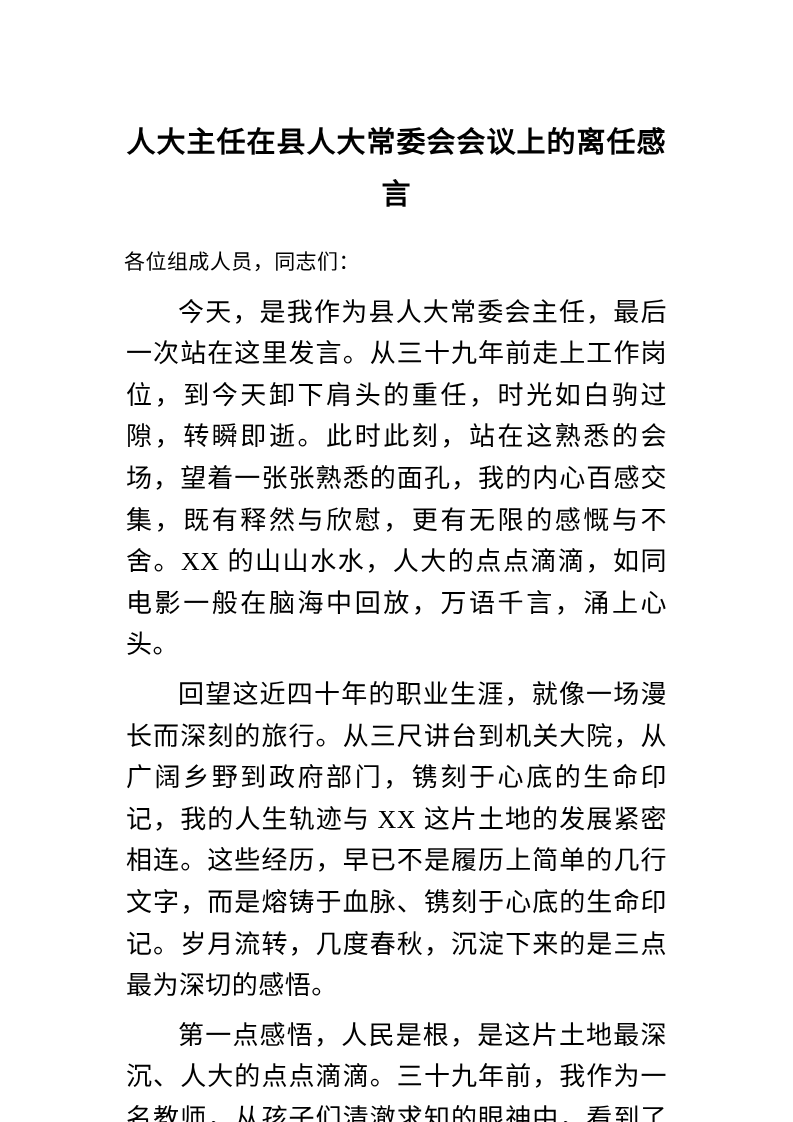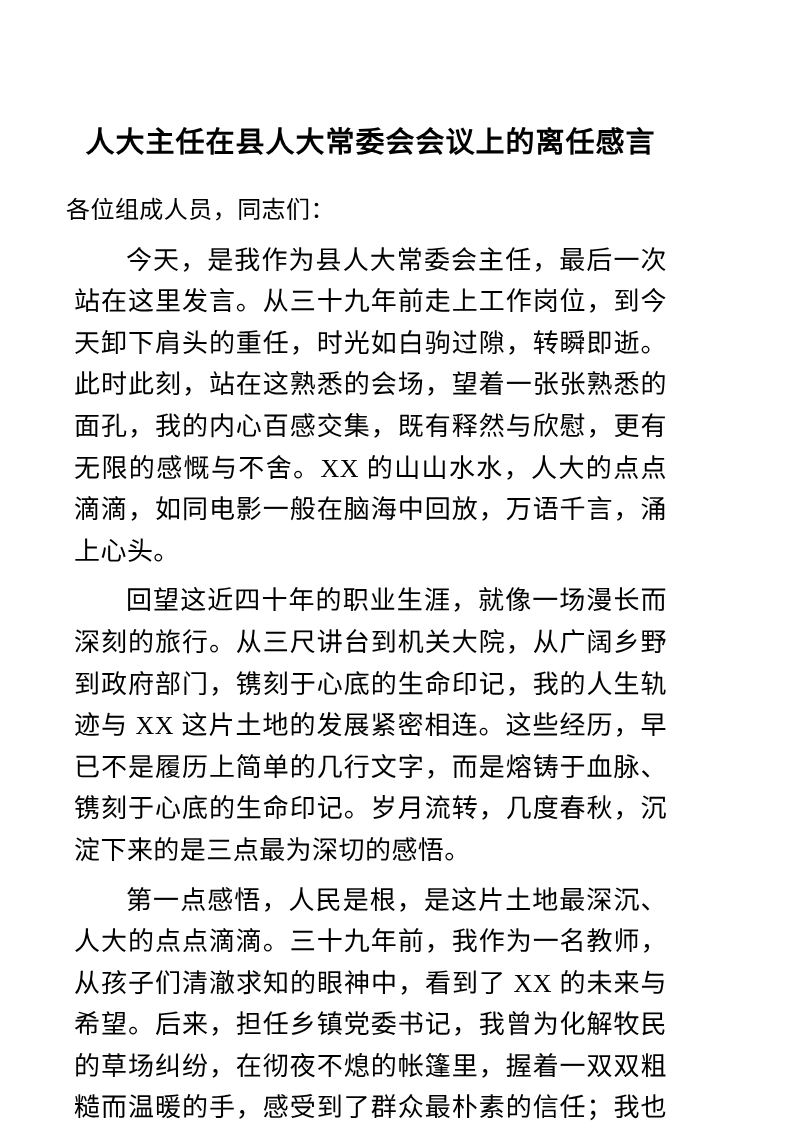--- a/index.html
+++ b/index.html
@@ -11,35 +11,35 @@
     width: 793px;
     height: 1122px;
     overflow: hidden;
     font-family: "Liberation Serif", serif;
     color: #000000;
   }
   .page {
     box-sizing: border-box;
     width: 793px;
     height: 952px;
-    padding: 116px 118px 0 66px;
+    padding: 116px 118px 0 118px;
     background: #ffffff;
   }
   .doc-title {
     margin: 0 0 22px 0;
     font-size: 29px;
     font-weight: bold;
     line-height: 52px;
     text-align: center;
     letter-spacing: 1px;
     font-family: "Liberation Serif", serif;
   }
   .salutation {
-    margin: 0;
-    font-size: 24px;
+    margin: 6px;
+    font-size: 21px;
     line-height: 41.6px;
     letter-spacing: 0.45px;
     text-align: justify;
   }
   .para {
     margin: 8px;
     font-size: 26px;
     line-height: 41.6px;
     letter-spacing: 0.45px;
     text-align: justify;

